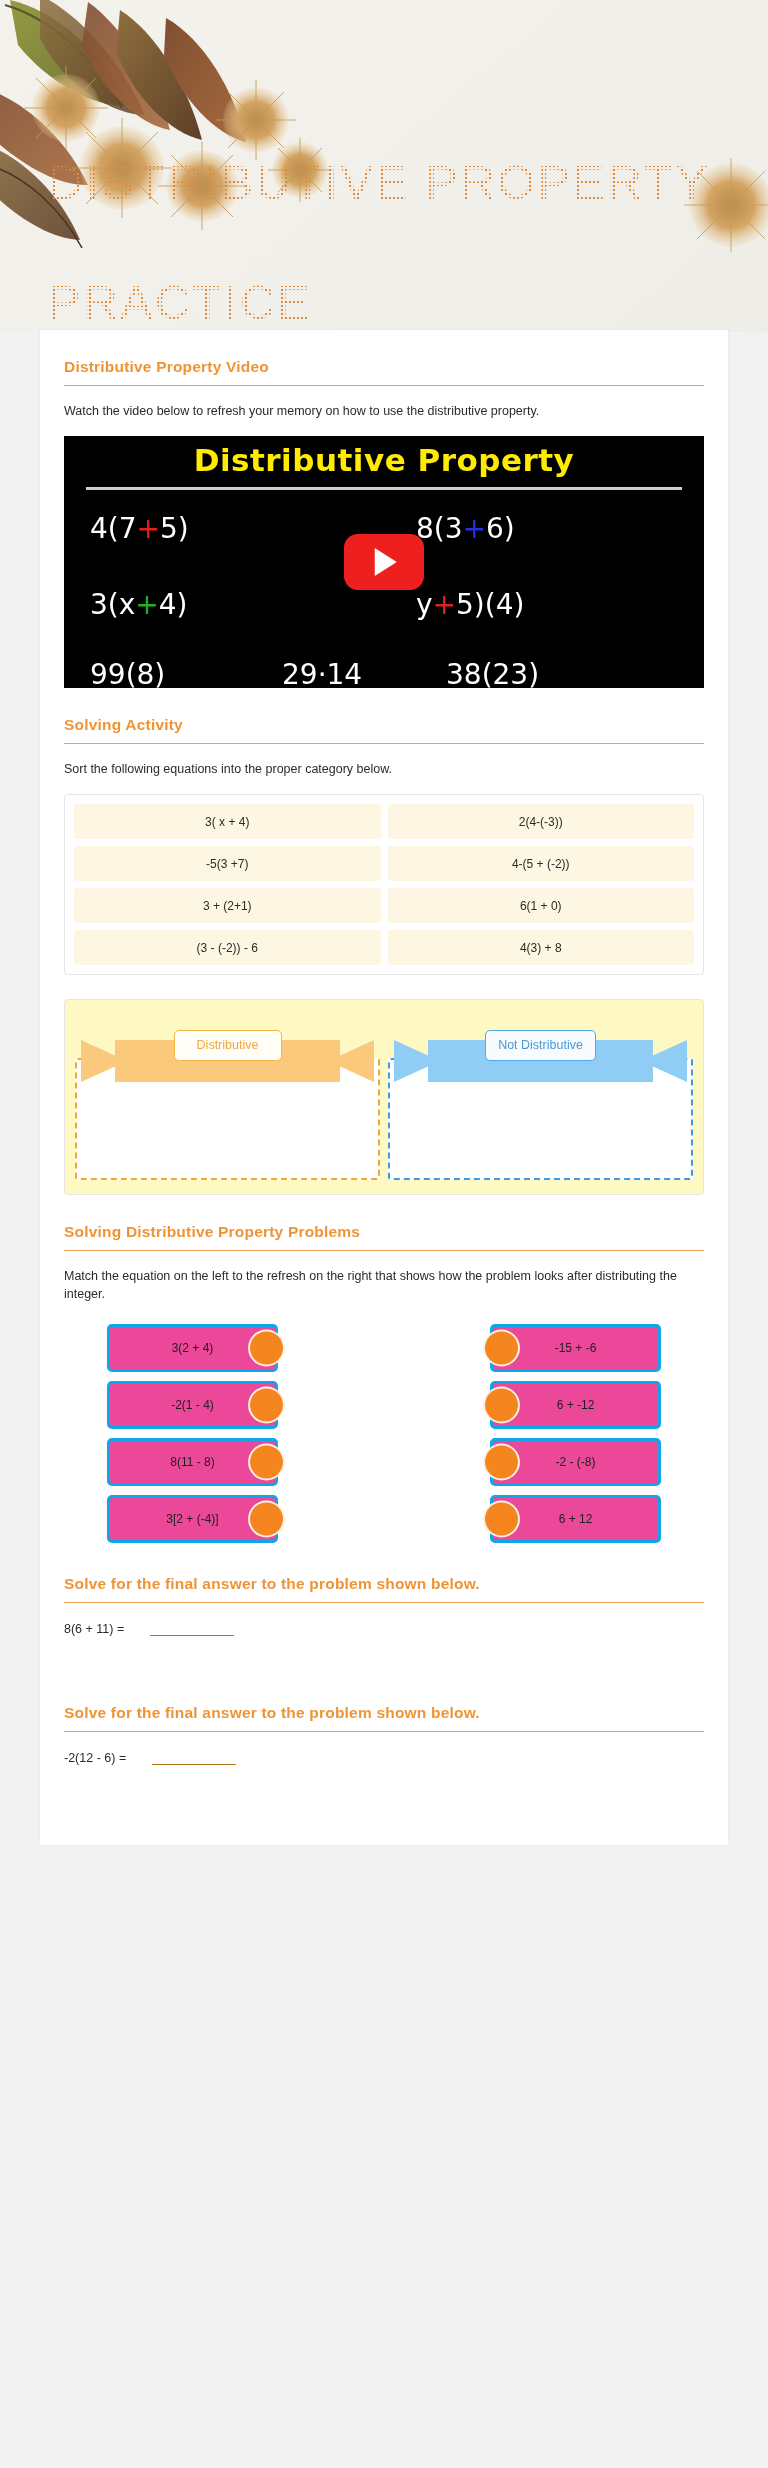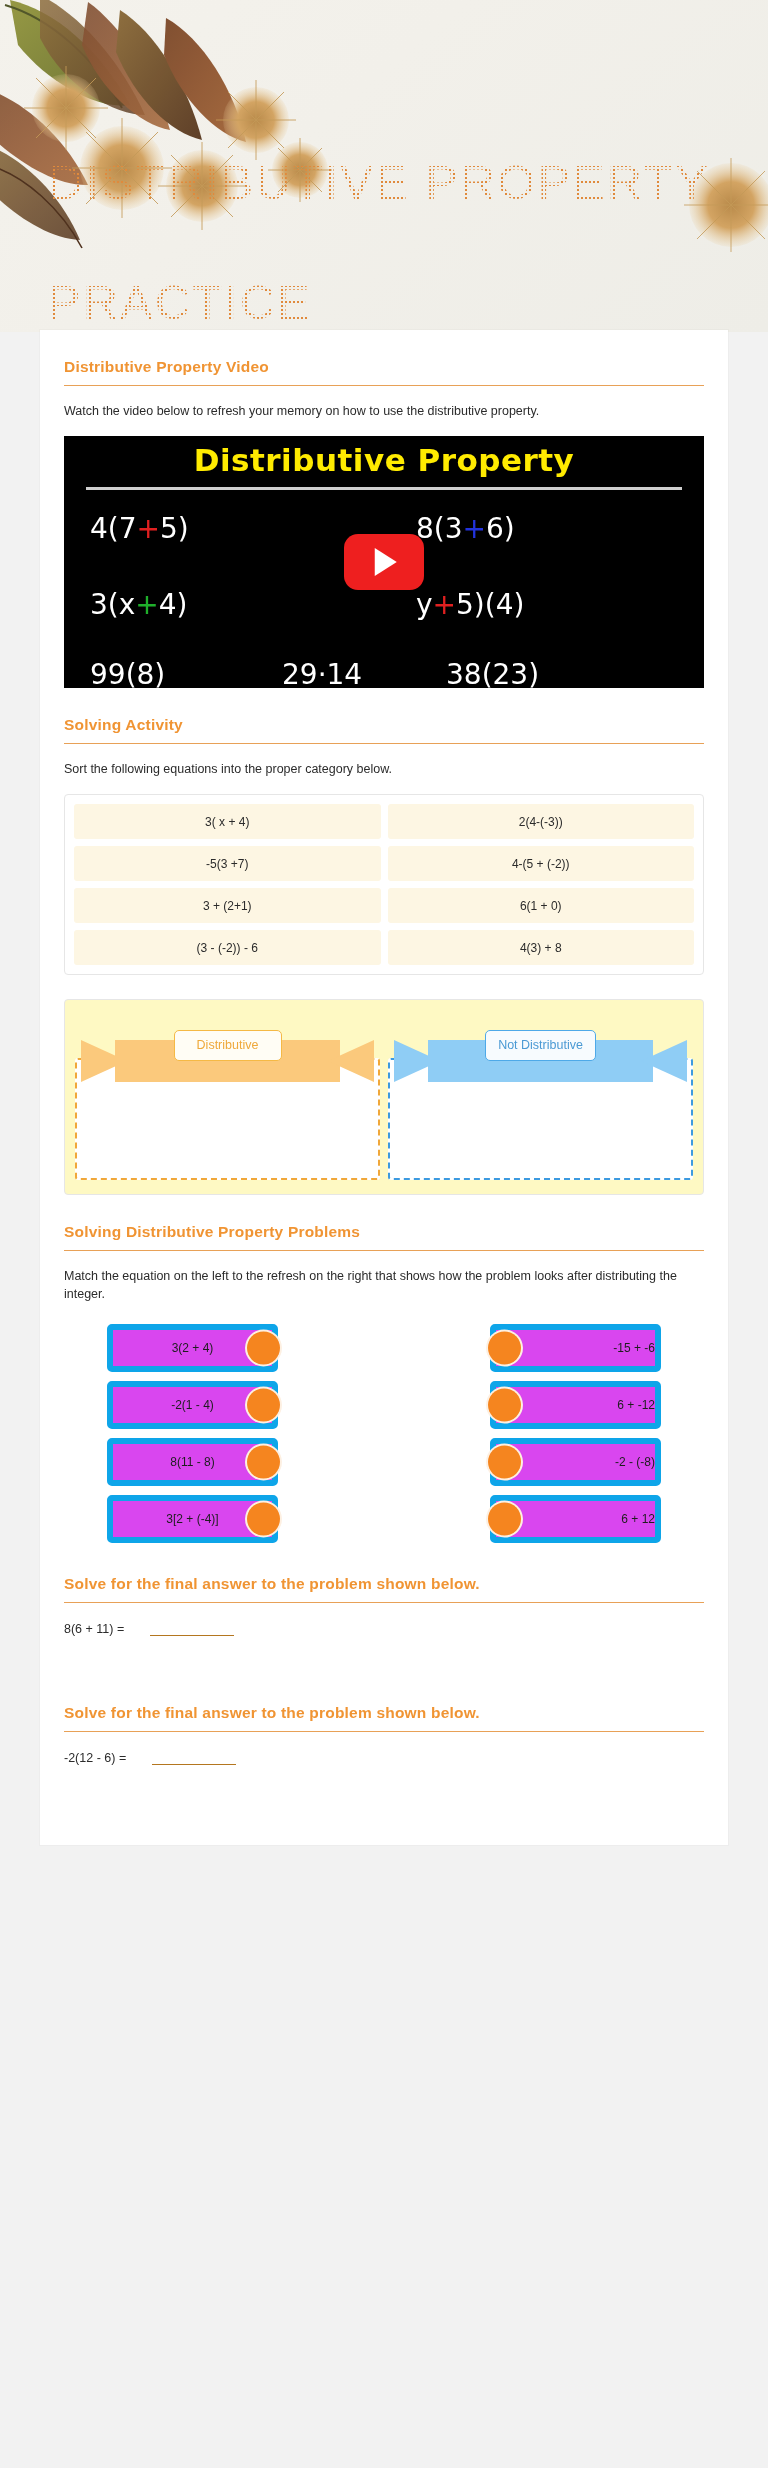--- a/index.html
+++ b/index.html
@@ -218,32 +218,32 @@
     position: relative;
     height: 57px;
     display: flex;
     align-items: center;
     justify-content: space-between;
   }
   .match-card {
     position: relative;
     width: 171px;
     height: 48px;
-    border: 6px solid #0ea5e9;
+    border: 3px solid #0ea5e9;
     border-radius: 5px;
     display: flex;
     align-items: center;
     justify-content: center;
     font-size: 12px;
     color: #1e1e1e;
-    background: #d946ef;
+    background: #ec4899;
     cursor: pointer;
   }
   .match-card.left  { margin-left: 43px; }
-  .match-card.right { margin-right: 43px; justify-content: flex-end; }
+  .match-card.right { margin-right: 43px; }
   .dot {
     position: absolute;
     top: 50%;
     width: 33px; height: 33px;
     border-radius: 50%;
     background: #f5851f;
     box-shadow: 0 0 0 2px #fdf0e2;
     transform: translateY(-50%);
     cursor: pointer;
   }

